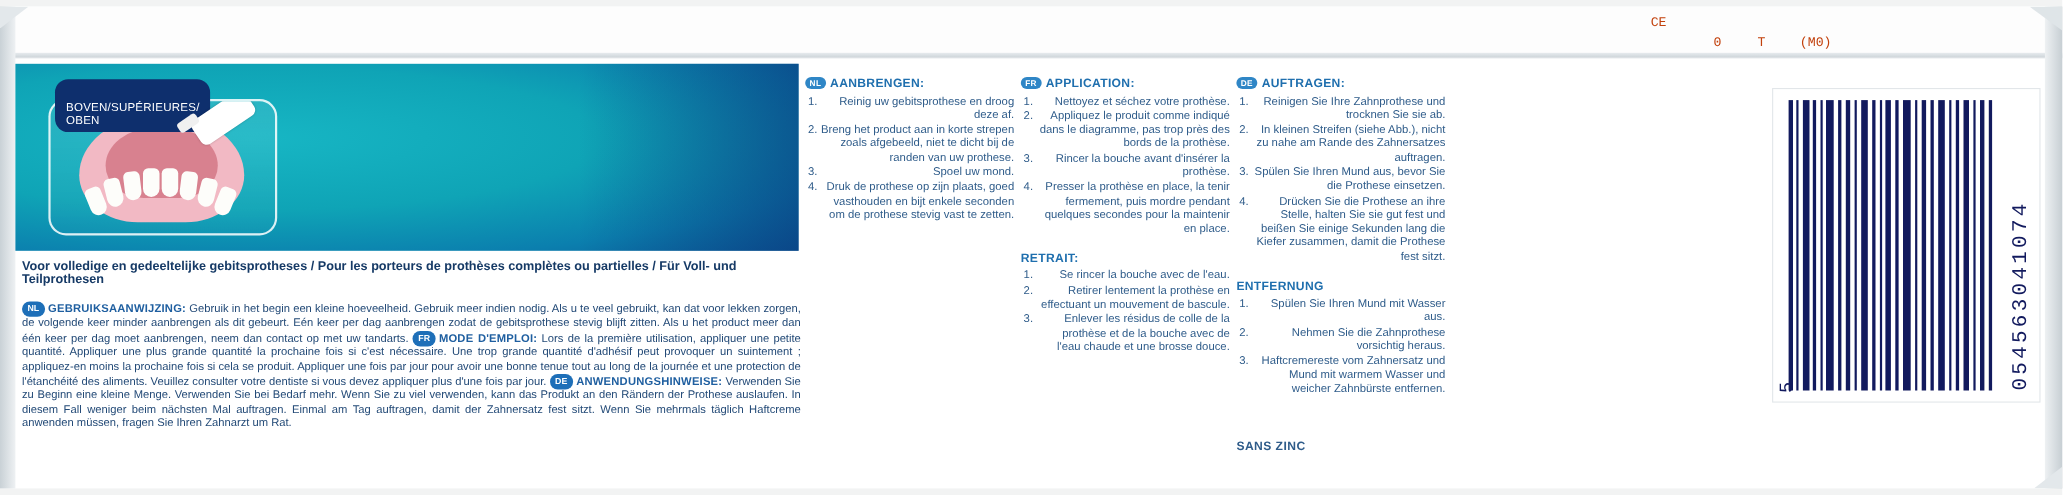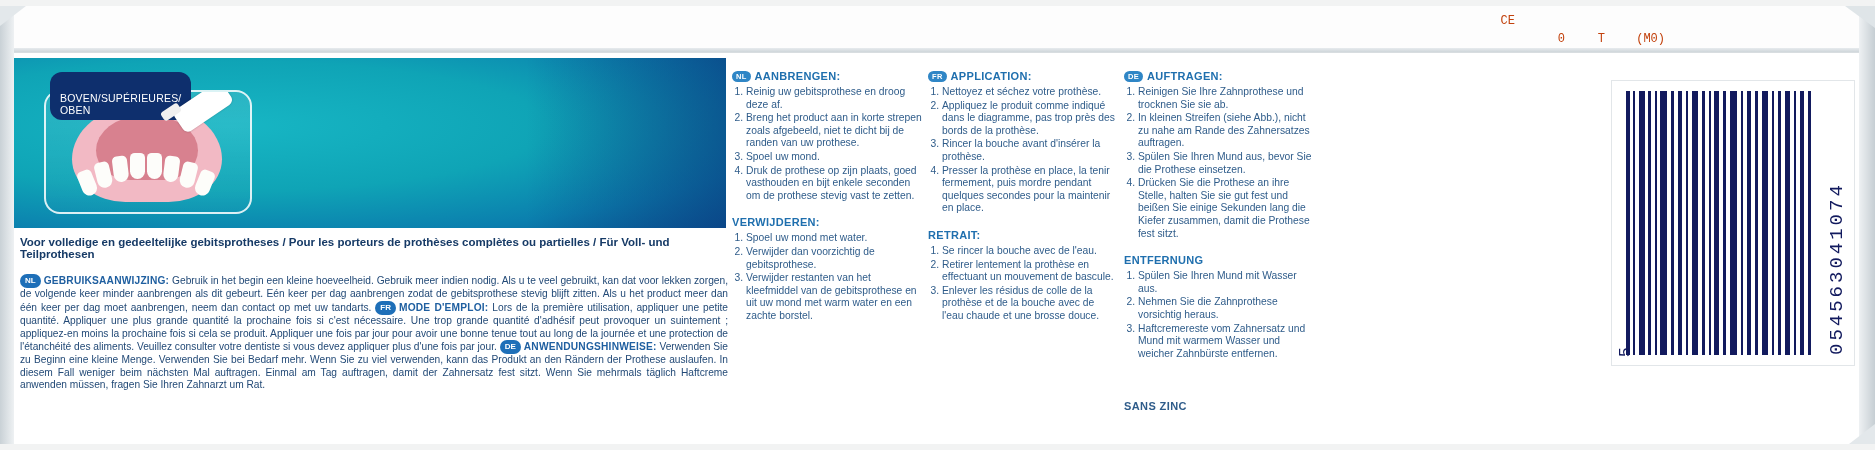--- a/index.html
+++ b/index.html
@@ -59,21 +59,21 @@
         border-radius:8px;padding:1px 5px;margin-right:3px;vertical-align:1px;}
   .kw{font-weight:700;color:#1f5fa0;letter-spacing:.2px;}
 
   
   .cols{position:absolute;left:732px;top:64px;width:850px;height:350px;color:#2f5c8a;}
   .col{position:absolute;top:0;width:190px;}
   .col.c1{left:0;}  .col.c2{left:196px;} .col.c3{left:392px;}
   .sec-title{font-size:11px;font-weight:700;color:#1f6fae;letter-spacing:.3px;margin-bottom:4px;}
   .sec-title .lang{display:inline-block;background:#2f86c6;color:#fff;font-size:7.5px;
         border-radius:7px;padding:1px 4px;margin-right:4px;vertical-align:1.5px;font-weight:700;}
-  ol.steps{margin:0 0 0 2px;padding:0 0 0 12px;}
+  ol.steps{margin:0 0 0 2px;padding:0 0 0 12px;text-align:right;}
   ol.steps li{font-size:10.3px;line-height:12.6px;color:#2f5c8a;margin-bottom:1px;}
   .block2{margin-top:14px;}
   .sanszinc{position:absolute;left:392px;top:330px;font-size:11px;font-weight:700;color:#2f5c8a;letter-spacing:.4px;}
 
   
   .barcode-box{position:absolute;right:20px;top:74px;width:242px;height:284px;background:#ffffff;
         border:1px solid #e2e6e9;}
   .bars{position:absolute;left:14px;top:10px;width:186px;height:264px;}
   .bars i{position:absolute;top:0;height:264px;background:#121a5e;display:block;}
   .bc-num{position:absolute;right:6px;top:12px;width:22px;height:262px;
@@ -150,28 +150,20 @@
       <div class="col c1">
         <div class="sec-title">
           <span class="lang">NL</span><span>AANBRENGEN:</span>
         </div>
         <ol class="steps">
           <li>Reinig uw gebitsprothese en droog deze af.</li>
           <li>Breng het product aan in korte strepen zoals afgebeeld, niet te dicht bij de randen van uw prothese.</li>
           <li>Spoel uw mond.</li>
           <li>Druk de prothese op zijn plaats, goed vasthouden en bijt enkele seconden om de prothese stevig vast te zetten.</li>
         </ol>
-        <div class="block2">
-          <div class="sec-title">VERWIJDEREN:</div>
-          <ol class="steps">
-            <li>Spoel uw mond met water.</li>
-            <li>Verwijder dan voorzichtig de gebitsprothese.</li>
-            <li>Verwijder restanten van het kleefmiddel van de gebitsprothese en uit uw mond met warm water en een zachte borstel.</li>
-          </ol>
-        </div>
       </div>
 
       <div class="col c3">
         <div class="sec-title">
           <span class="lang">DE</span><span>AUFTRAGEN:</span>
         </div>
         <ol class="steps">
           <li>Reinigen Sie Ihre Zahnprothese und trocknen Sie sie ab.</li>
           <li>In kleinen Streifen (siehe Abb.), nicht zu nahe am Rande des Zahnersatzes auftragen.</li>
           <li>Spülen Sie Ihren Mund aus, bevor Sie die Prothese einsetzen.</li>

